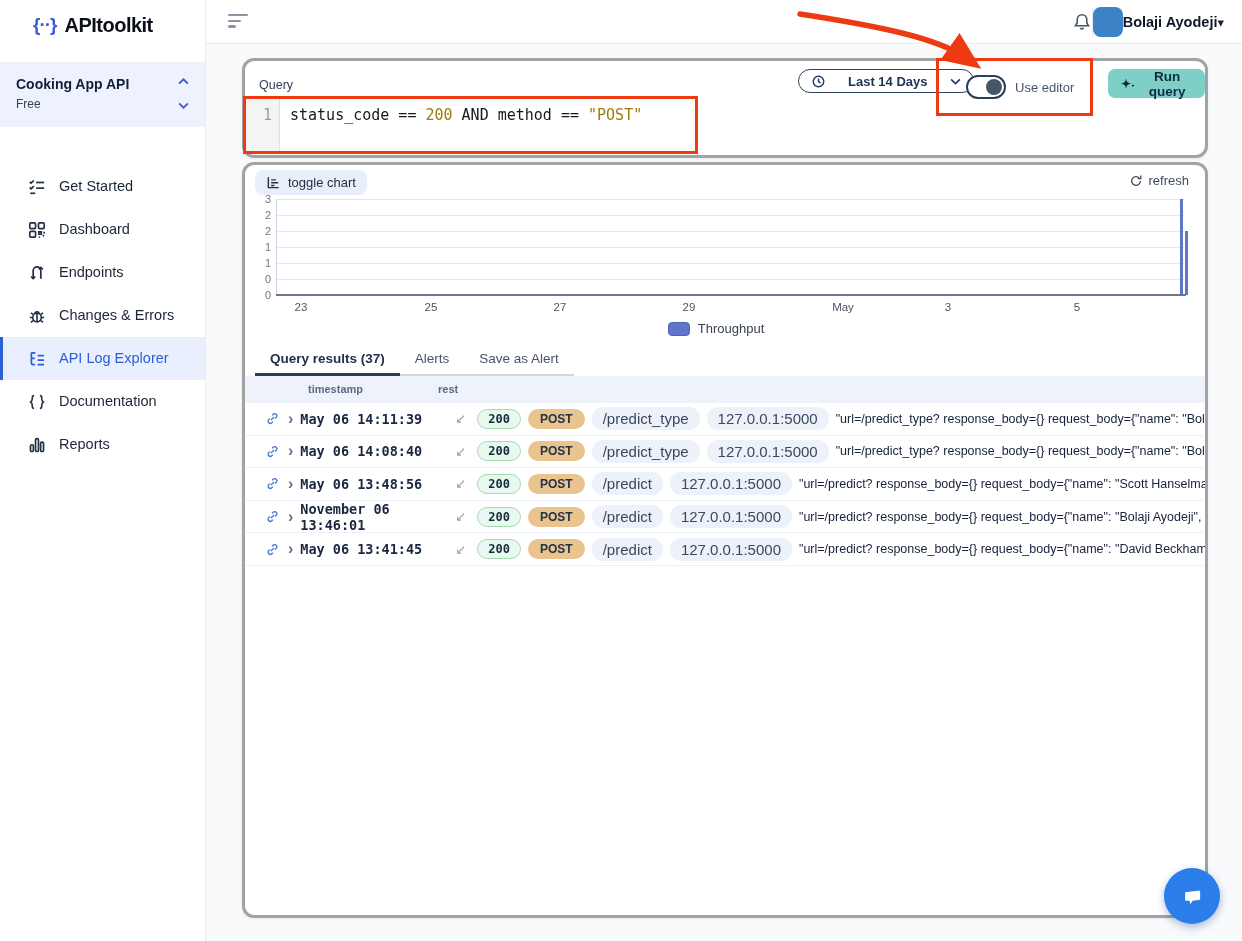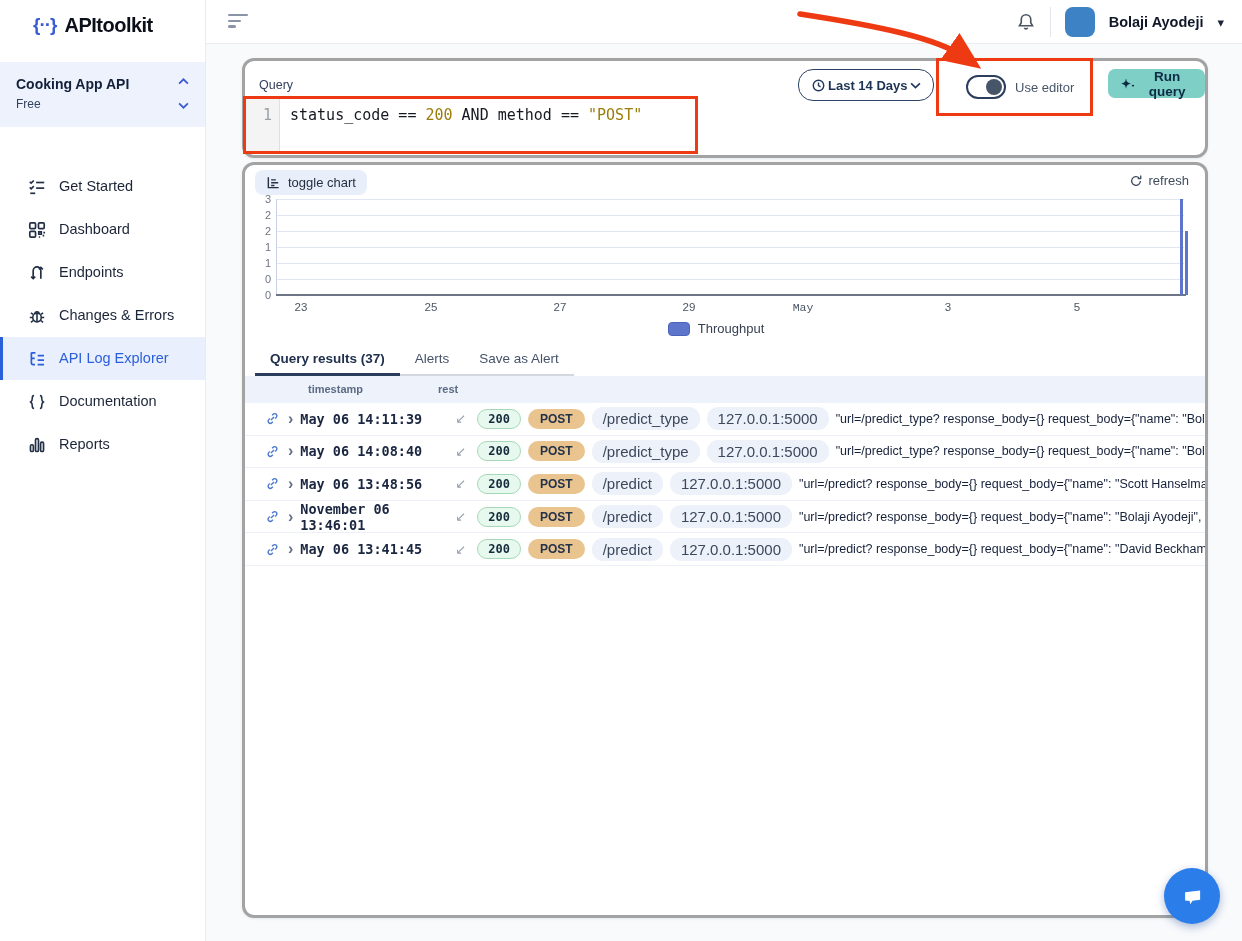--- a/index.html
+++ b/index.html
@@ -20,34 +20,34 @@
   .side-item { display:flex; align-items:center; gap:13px; padding:11px 10px 11px 24px; font-size:14.5px; color:#1b2537; cursor:pointer; border-left:3px solid transparent; }
   .side-item .micon { width:19px; display:inline-flex; justify-content:center; color:#222f45; flex:none; }
   .side-item .mlabel { max-width:128px; line-height:1.45; }
   .side-item.active { background:#e9effc; border-left-color:#2b5fd9; color:#2b5fd9; }
   .side-item.active .micon { color:#2b5fd9; }
 
   
   .topbar { position:absolute; left:206px; top:0; width:1036px; height:44px; background:#fff; border-bottom:1px solid #e9ecf1; z-index:4; }
   .sort-icon { position:absolute; left:22px; top:14px; }
   .sort-icon div { background:#8a94a6; height:2.4px; border-radius:2px; margin-bottom:3.2px; }
-  .tb-right { position:absolute; right:18px; top:0; height:44px; display:flex; align-items:center; gap:14px; }
+  .tb-right { position:absolute; right:18px; top:0; height:44px; display:flex; align-items:center; gap:0; }
   .tb-divider { width:1px; height:30px; background:#e4e7ec; }
   .avatar { width:30px; height:30px; border-radius:8px; background:#3d82c4; }
   .user-name { font-size:14.5px; font-weight:600; color:#101828; }
   .caret { color:#1b2537; font-size:13px; }
 
   
   .card { position:absolute; left:242px; width:966px; background:#fff; border:3px solid #a3a3a3; border-radius:12px; box-shadow:0 1px 3px rgba(16,24,40,.07); }
   .query-card { top:58px; height:100px; z-index:3; }
   .results-card { top:162px; height:756px; z-index:2; }
 
   
   .q-label { position:absolute; left:14px; top:17px; font-size:12.5px; color:#33415e; }
-  .range-pill { position:absolute; left:553px; top:8px; height:32px; display:flex; align-items:center; gap:2px; padding:0 12px; border:1.5px solid #2c4366; border-radius:15px; font-size:13px; font-weight:700; color:#1d3354; cursor:pointer; background:#fff; }
+  .range-pill { position:absolute; left:553px; top:8px; height:24px; display:flex; align-items:center; gap:22px; padding:0 12px; border:1.5px solid #2c4366; border-radius:15px; font-size:13px; font-weight:700; color:#1d3354; cursor:pointer; background:#fff; }
   .redbox-toggle { position:absolute; left:691px; top:-3px; width:157px; height:58px; border:3px solid #ee3a12; display:flex; align-items:center; gap:9px; padding-left:27px; background:transparent; }
   .toggle { position:relative; width:40px; height:24px; border:2px solid #2c3e5d; border-radius:13px; background:#fff; cursor:pointer; flex:none; }
   .toggle .knob { position:absolute; right:2px; top:2px; width:16px; height:16px; border-radius:50%; background:#475569; }
   .use-editor { font-size:13px; color:#475569; white-space:nowrap; }
   .run-btn { position:absolute; left:863px; top:8px; height:29px; padding:0 13px; display:flex; align-items:center; gap:7px; background:#7ed0c7; border:none; border-radius:7px; font-size:13.5px; font-weight:700; color:#0d2b45; cursor:pointer; font-family:"Liberation Sans",sans-serif; }
   .editor-box { position:absolute; left:-2px; top:35px; width:455px; height:58px; border:3px solid #ee3a12; background:#fff; display:flex; }
   .gutter { width:34px; background:#f4f4f4; border-right:1px solid #e0e0e0; text-align:right; padding:7px 7px 0 0; font-size:15px; color:#9aa0a6; }
   .code { padding:7px 0 0 10px; font-size:15px; color:#15181e; white-space:pre; }
   .code .lit { color:#9c7c0c; }
 
@@ -274,21 +274,21 @@
       <span class="ylab" style="left: 0px; top: 76px;">1</span>
       <span class="ylab" style="left: 0px; top: 92px;">1</span>
       <span class="ylab" style="left: 0px; top: 108px;">0</span>
       <span class="ylab" style="left: 0px; top: 124px;">0</span>
     </div>
   <div id="xlabs">
       <span class="xlab" style="left: 34px;">23</span>
       <span class="xlab" style="left: 164px;">25</span>
       <span class="xlab" style="left: 293px;">27</span>
       <span class="xlab" style="left: 422px;">29</span>
-      <span class="xlab" style="left: 536px; font-family: Liberation Mono, monospace;">May</span>
+      <span class="xlab" style="left: 576px;">May</span>
       <span class="xlab" style="left: 681px;">3</span>
       <span class="xlab" style="left: 810px;">5</span>
     </div>
 
   <div class="legend">
     <span class="swatch"></span>
     <span class="ltext">Throughput</span>
   </div>
 
   <div class="tabs" id="tabs">

